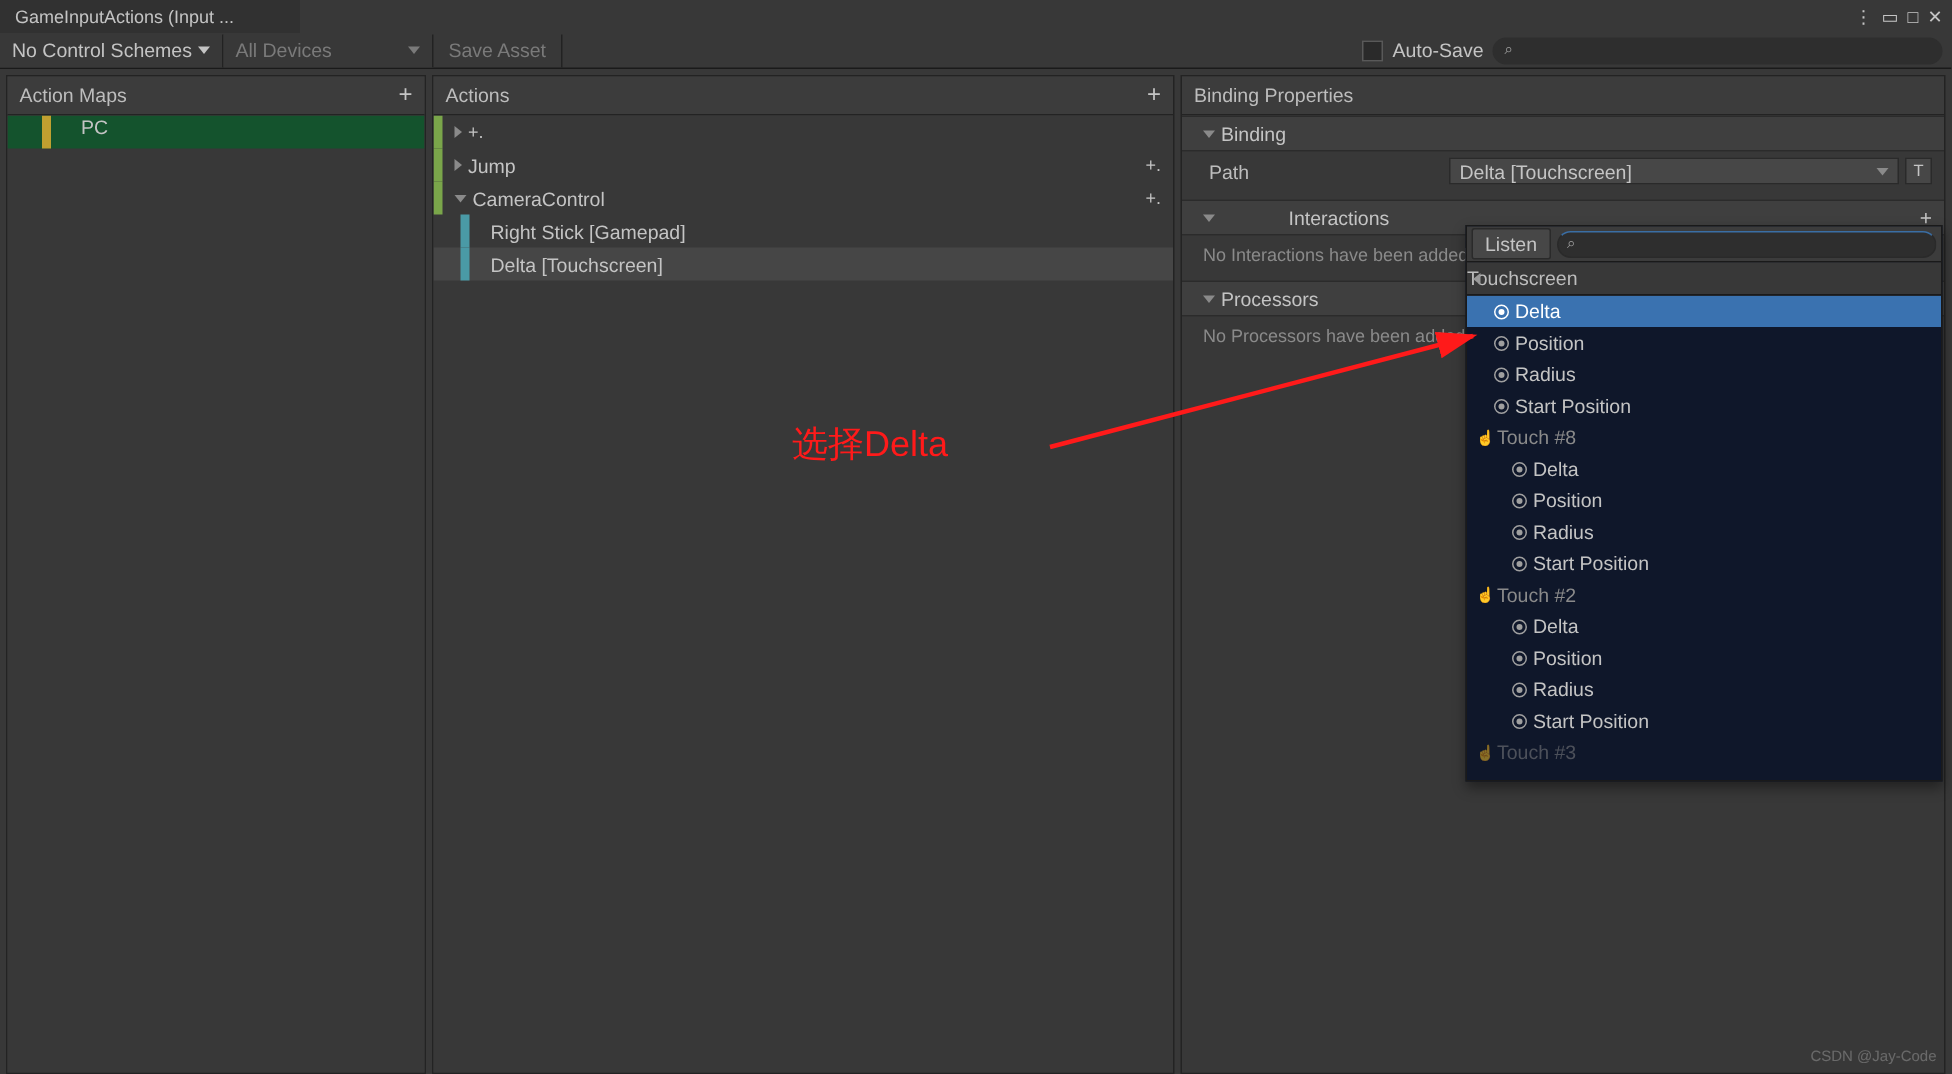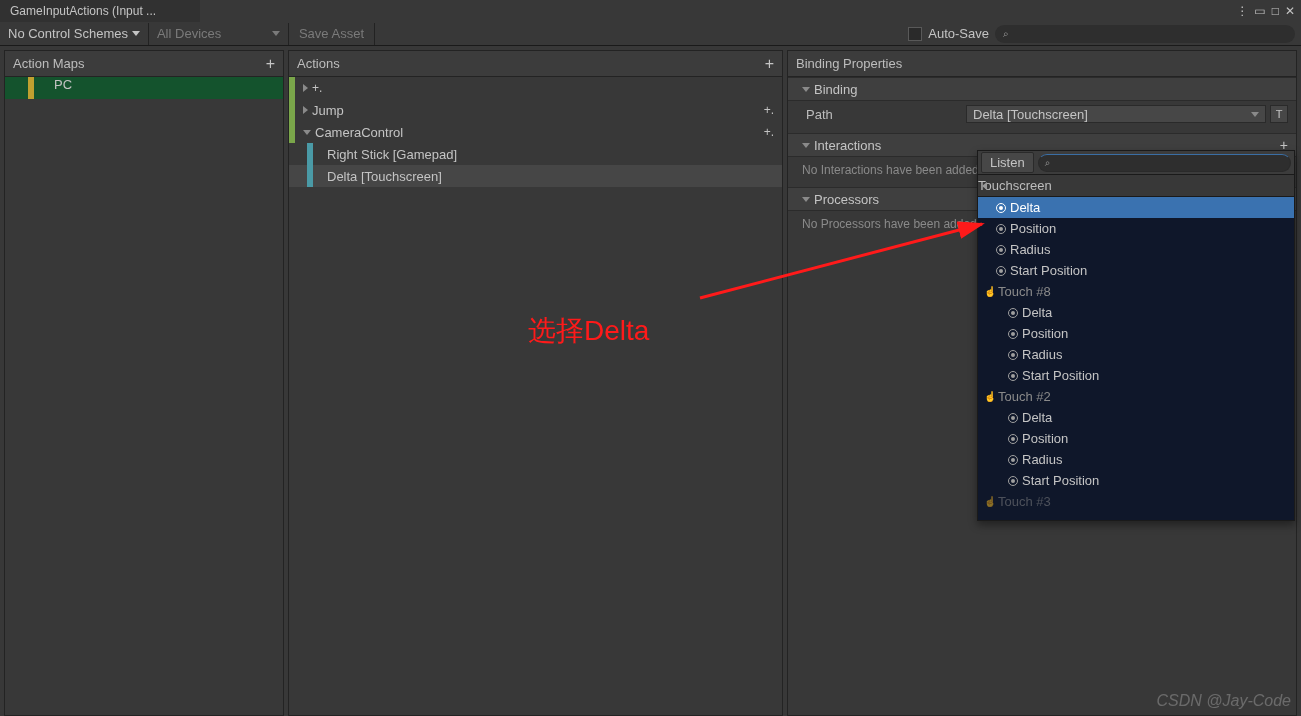--- a/index.html
+++ b/index.html
@@ -70,22 +70,22 @@
   .dd-list { flex: 1; overflow: hidden; }
   .dd-item { display: flex; align-items: center; height: 21px; padding-left: 18px; gap: 4px; font-size: 13px; cursor:pointer; }
   .dd-item.selected { background: #3a72b0; color: #fff; }
   .dd-item.group { color: #8a8a8a; padding-left: 6px; }
   .dd-item.sub { padding-left: 30px; }
   .radio { width: 10px; height: 10px; border: 1px solid #9f9f9f; border-radius: 50%; display: inline-flex; align-items: center; justify-content: center; flex-shrink: 0; }
   .radio::after { content: ''; width: 4px; height: 4px; background: #9f9f9f; border-radius: 50%; }
   .dd-item.selected .radio { border-color:#fff; }
   .dd-item.selected .radio::after { background:#fff; }
   .hand { font-size:10px; color:#8a8a8a; width: 10px; display:inline-block; }
-  .anno-text { position: absolute; left: 528px; top: 280px; color: #ff1a1a; font-size: 28px; font-weight: 500; margin-top: 32px; }
-  .watermark { position: absolute; right: 10px; bottom: 6px; color: rgba(255,255,255,0.25); font-size: 16px; font-style: italic; }
+  .anno-text { position: absolute; left: 528px; top: 280px; color: #ff1a1a; font-size: 24px; font-weight: 500; }
+  .watermark { position: absolute; right: 10px; bottom: 6px; color: rgba(255,255,255,0.25); font-size: 10px; }
 
   svg.arrow { position: absolute; left: 0; top: 0; pointer-events:none; }
 </style>
 </head>
 <body>
 
 <div class="window">
 
   <div class="titlebar">
     <div class="tab">GameInputActions (Input ...</div>
@@ -180,21 +180,21 @@
         </div>
         <div class="row">
           <div class="label">Path</div>
           <div class="dd-field">
             <span>Delta [Touchscreen]</span>
             <span class="tri-down"></span>
           </div>
           <div class="T">T</div>
         </div>
 
-        <div class="sec-head" style="margin-top:6px;">
+        <div class="sec-head" style="margin-top:6px;gap:45px;">
           <span class="tri-open tri"></span>
           <span>Interactions</span>
           <span class="plus">+</span>
         </div>
         <div class="empty-msg">No Interactions have been added.</div>
 
         <div class="sec-head">
           <span class="tri-open tri"></span>
           <span>Processors</span>
           <span class="plus">+</span>

